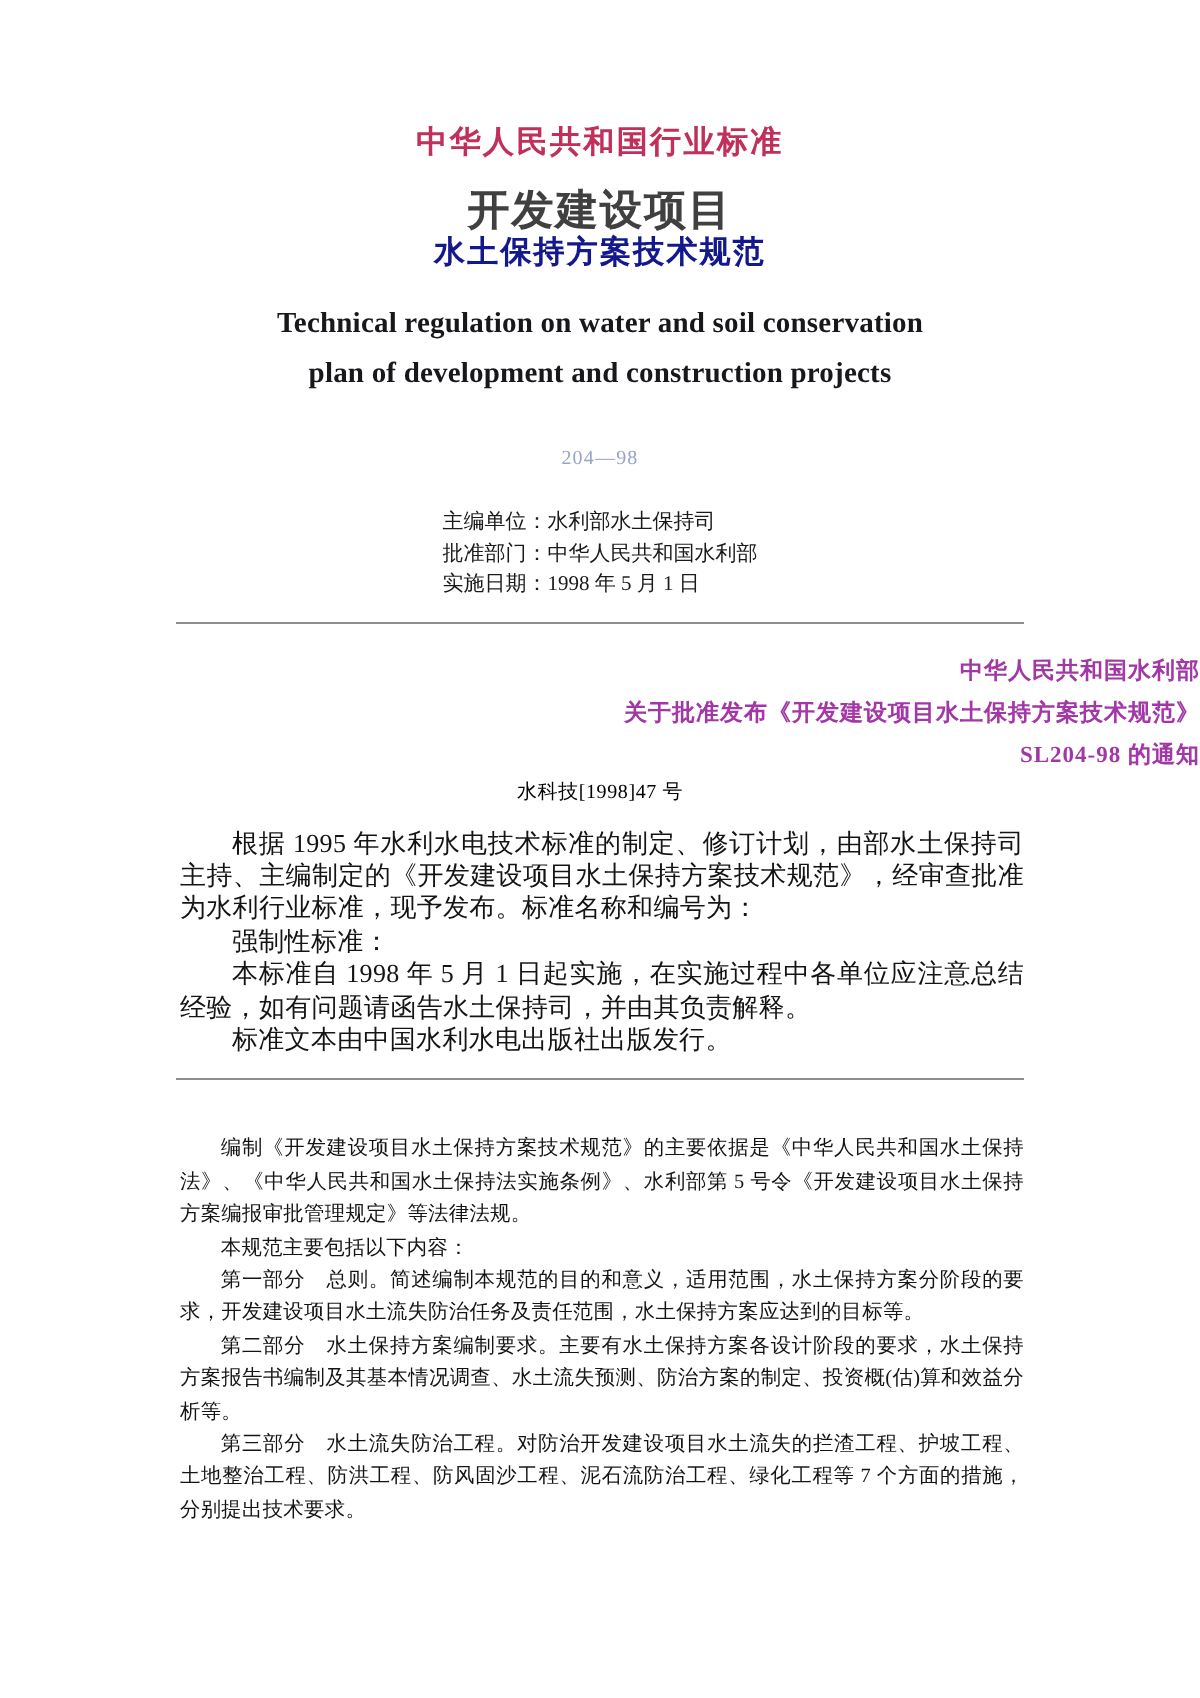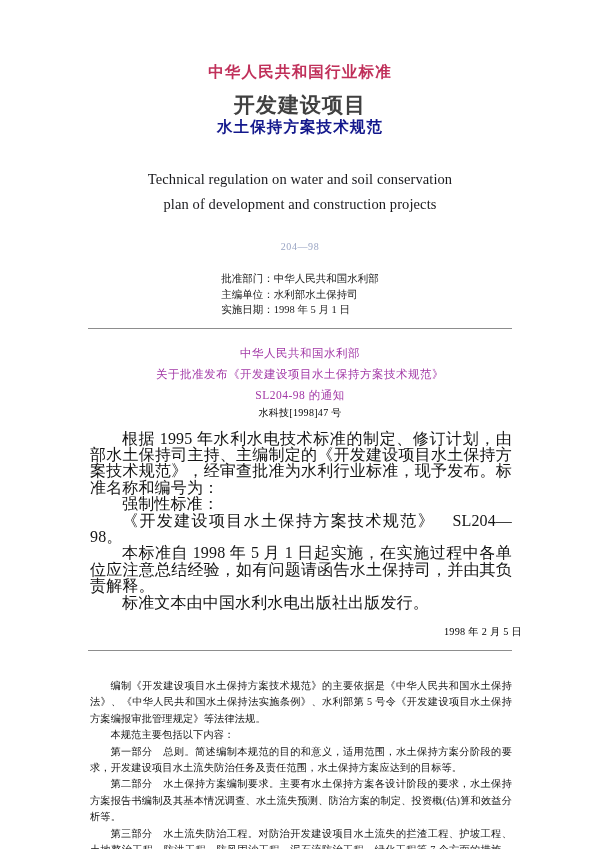--- a/index.html
+++ b/index.html
@@ -43,25 +43,26 @@
     line-height: 22px;
   }
   .title-cn-2 {
     color: #13188c;
     font-weight: bold;
     font-size: 15.5px;
     letter-spacing: 1.1px;
     line-height: 22px;
   }
   .title-en {
-    margin-top: 29px;
+    margin-top: 12px;
     font-size: 14.5px;
     line-height: 25px;
     color: #18181c;
     letter-spacing: 0.1px;
+    font-weight: bold;
   }
   .std-number {
     margin-top: 24px;
     color: #9aa5c4;
     font-size: 10px;
     letter-spacing: 0.6px;
   }
 
   .issuer-block {
     margin-top: 19px;
@@ -96,37 +97,37 @@
     margin: 0 auto;
   }
   .divider.d1 { margin-top: 10px; }
   .divider.d2 { margin-top: 11px; }
 
   
   .notice {
     padding-top: 14px;
   }
   .notice-head {
-    text-align: center;
+    text-align: right;
     color: #a238a6;
     font-size: 11.5px;
-    font-weight: normal;
+    font-weight: bold;
     line-height: 21px;
     letter-spacing: 0.5px;
   }
   .notice-head .l2 { font-size: 11.5px; }
   .doc-no {
     text-align: center;
     font-size: 10px;
     letter-spacing: 0.3px;
   }
   .body-text {
     margin-top: 11px;
     padding: 0 88px 0 90px;
-    font-size: 16px;
+    font-size: 13px;
     line-height: 16.4px;
     text-align: justify;
     color: #141414;
     letter-spacing: 0.15px;
   }
   .body-text p {
     margin: 0;
     text-indent: 2em;
   }
   .sign-date {
@@ -175,48 +176,46 @@
 
     <div class="title-en">
       <div>Technical regulation on water and soil conservation</div>
       <div>plan of development and construction projects</div>
     </div>
 
     <div class="std-number">204—98</div>
 
     <div class="issuer-block">
       <div class="inner">
+        <div class="issuer-row">主编单位：水利部水土保持司</div>
         <div class="issuer-row">批准部门：中华人民共和国水利部</div>
-        <div class="issuer-row">主编单位：水利部水土保持司</div>
         <div class="issuer-row">实施日期：1998 年 5 月 1 日</div>
       </div>
     </div>
 
   </div>
 
   <div class="divider d1"></div>
 
   <div class="notice">
     <div class="notice-head">
       <div>中华人民共和国水利部</div>
       <div class="l2">关于批准发布《开发建设项目水土保持方案技术规范》</div>
       <div>SL204-98 的通知</div>
     </div>
 
     <div class="doc-no">水科技[1998]47 号</div>
 
     <div class="body-text">
       <p>根据 1995 年水利水电技术标准的制定、修订计划，由部水土保持司主持、主编制定的《开发建设项目水土保持方案技术规范》，经审查批准为水利行业标准，现予发布。标准名称和编号为：</p>
       <p>强制性标准：</p>
-      <p>《开发建设项目水土保持方案技术规范》　SL204—98。</p>
       <p>本标准自 1998 年 5 月 1 日起实施，在实施过程中各单位应注意总结经验，如有问题请函告水土保持司，并由其负责解释。</p>
       <p>标准文本由中国水利水电出版社出版发行。</p>
     </div>
 
-    <div class="sign-date">1998 年 2 月 5 日</div>
   </div>
 
   <div class="divider d2"></div>
 
   <div class="preface">
 
     <div class="preface-body">
       <p>编制《开发建设项目水土保持方案技术规范》的主要依据是《中华人民共和国水土保持法》、《中华人民共和国水土保持法实施条例》、水利部第 5 号令《开发建设项目水土保持方案编报审批管理规定》等法律法规。</p>
       <p>本规范主要包括以下内容：</p>
       <p>第一部分　总则。简述编制本规范的目的和意义，适用范围，水土保持方案分阶段的要求，开发建设项目水土流失防治任务及责任范围，水土保持方案应达到的目标等。</p>

